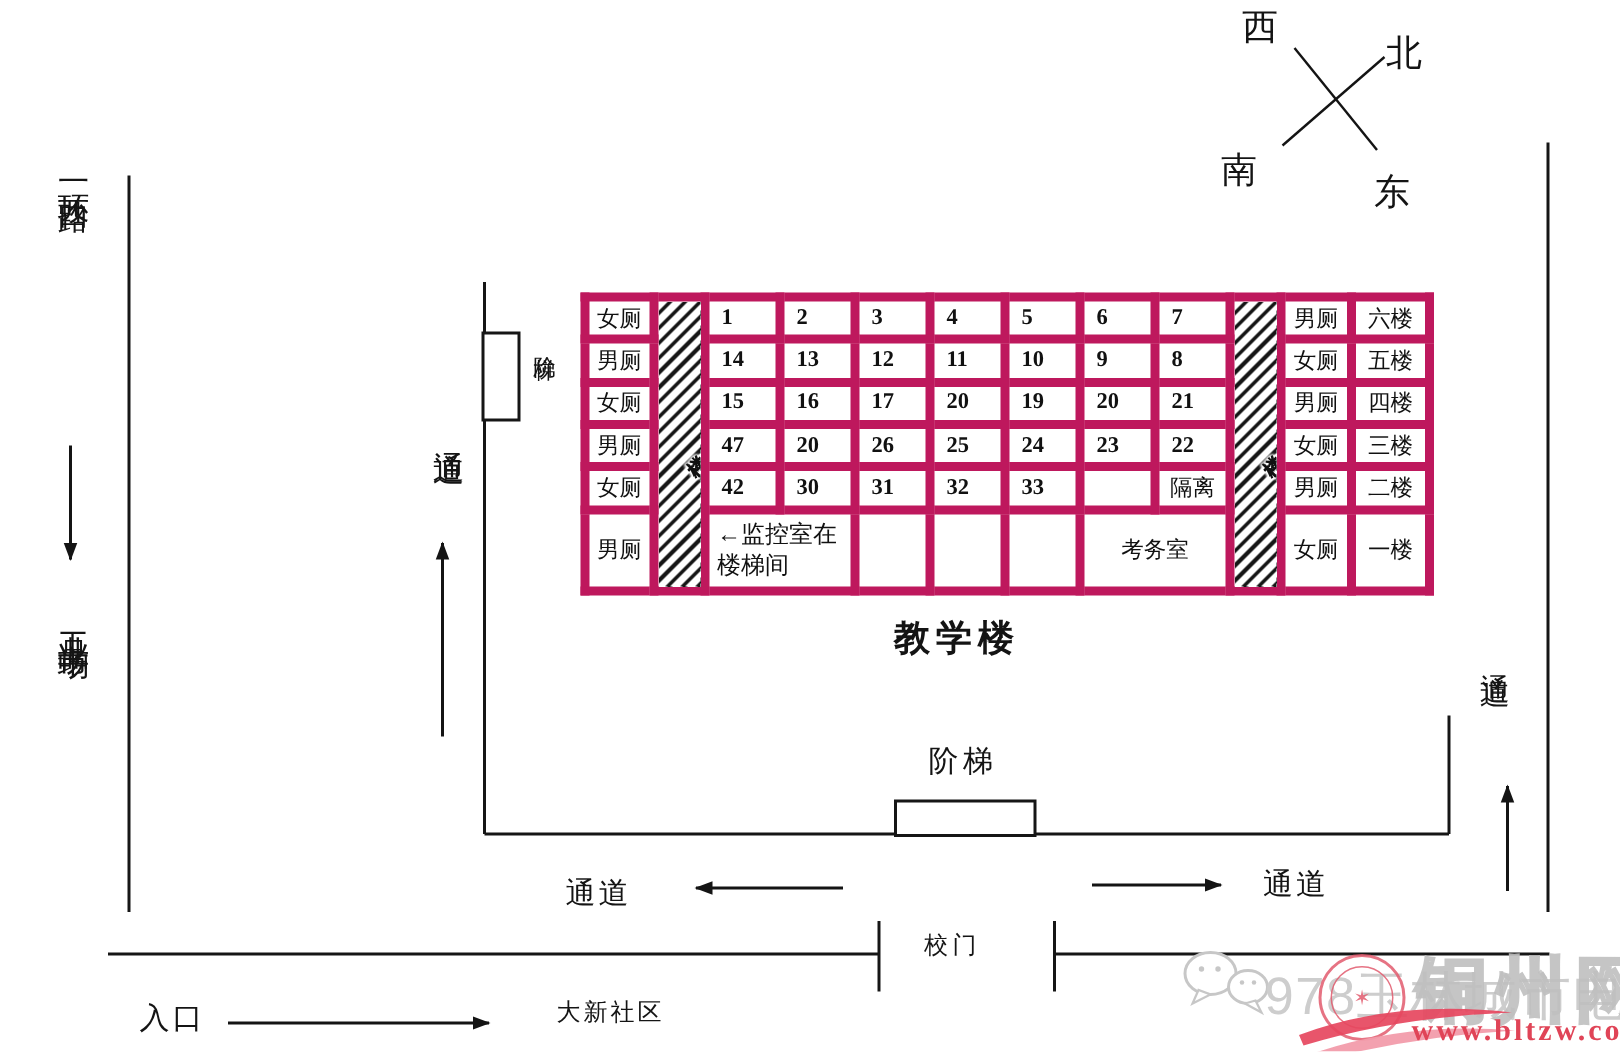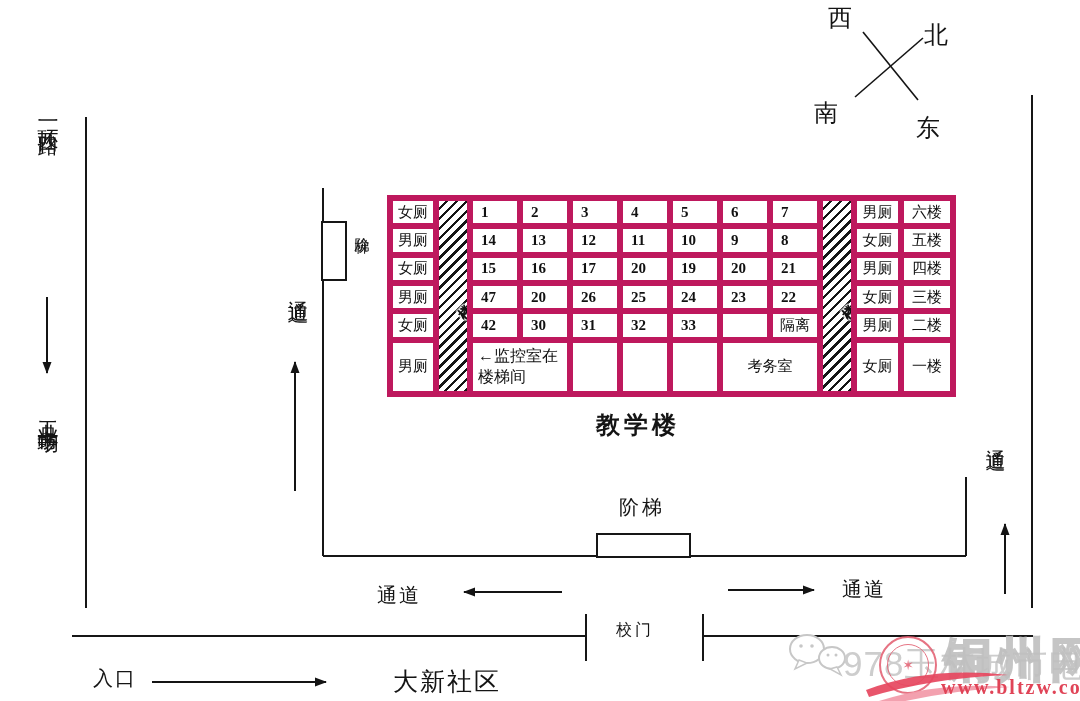--- a/index.html
+++ b/index.html
@@ -174,21 +174,21 @@
       <td>女厕</td>
       <td>一楼</td>
     </tr>
   </tbody>
     </table>
 
   <div class="lbl" style="left:596px;top:409px;font-size:24px;font-weight:bold;letter-spacing:4px;">教学楼</div>
 
   <div class="lbl" style="left:616px;top:620px;font-size:16px;letter-spacing:3px;">校门</div>
   <div class="lbl" style="left:93px;top:665px;font-size:20px;letter-spacing:2px;">入口</div>
-  <div class="lbl" style="left:393px;top:665px;font-size:25px;letter-spacing:2px;text-align:center;">大新社区</div>
+  <div class="lbl" style="left:371px;top:665px;font-size:16px;letter-spacing:2px;text-align:center;">大新社区</div>
 
   <svg class="wm" width="70" height="50" style="left:785px;top:632px;">
     <ellipse cx="22" cy="17" rx="17" ry="14" fill="#fff" stroke="#c7c7c7" stroke-width="2"></ellipse>
     <path d="M14,28 L10,37 L22,31 Z" fill="#fff" stroke="#c7c7c7" stroke-width="1.5"></path>
     <circle cx="16" cy="14" r="1.8" fill="#c7c7c7"></circle>
       <circle cx="27" cy="14" r="1.8" fill="#c7c7c7"></circle>
     <ellipse cx="47" cy="26" rx="13" ry="11" fill="#fff" stroke="#c7c7c7" stroke-width="2"></ellipse>
     <path d="M52,35 L56,43 L45,37 Z" fill="#fff" stroke="#c7c7c7" stroke-width="1.5"></path>
     <circle cx="43" cy="23" r="1.5" fill="#c7c7c7"></circle>
       <circle cx="51" cy="23" r="1.5" fill="#c7c7c7"></circle>

